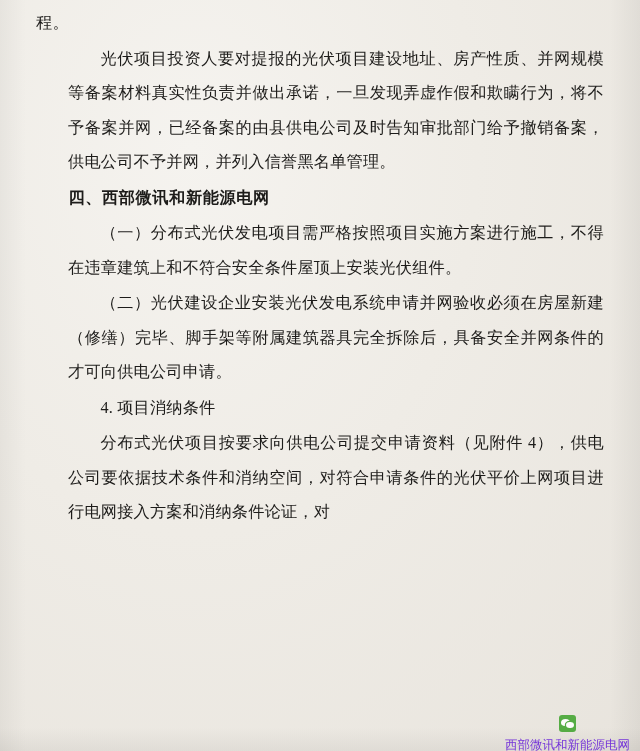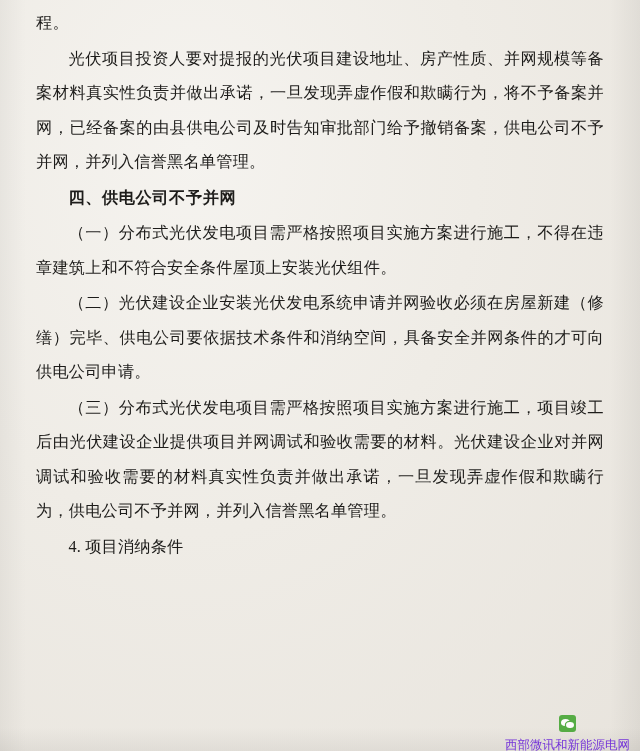--- a/index.html
+++ b/index.html
@@ -42,20 +42,21 @@
     font-size: 16.2px;
     line-height: 34.5px;
     color: #1d1c1a;
     text-align: justify;
     text-justify: inter-ideograph;
     letter-spacing: 0.2px;
     font-family: "Liberation Serif", "DejaVu Serif", serif;
   }
   p.indent {
     text-indent: 2em;
+    margin-left: 32px;
   }
   p.heading {
     text-indent: 2em;
     font-weight: bold;
     letter-spacing: 0.6px;
   }
   .footer-bar {
     position: absolute;
     left: 0;
     right: 0;
@@ -105,25 +106,25 @@
   }
 </style>
 </head>
 <body>
 
 <div class="paper"></div>
 
 <div class="content">
   <p class="plain">程。</p>
   <p class="indent">光伏项目投资人要对提报的光伏项目建设地址、房产性质、并网规模等备案材料真实性负责并做出承诺，一旦发现弄虚作假和欺瞒行为，将不予备案并网，已经备案的由县供电公司及时告知审批部门给予撤销备案，供电公司不予并网，并列入信誉黑名单管理。</p>
-  <p class="heading">四、供电公司不予并网</p>
+  <p class="heading">四、西部微讯和新能源电网</p>
   <p class="indent">（一）分布式光伏发电项目需严格按照项目实施方案进行施工，不得在违章建筑上和不符合安全条件屋顶上安装光伏组件。</p>
-  <p class="indent">（二）光伏建设企业安装光伏发电系统申请并网验收必须在房屋新建（修缮）完毕、供电公司要依据技术条件和消纳空间，具备安全并网条件的才可向供电公司申请。</p>
-  <p class="indent">（三）分布式光伏发电项目需严格按照项目实施方案进行施工，项目竣工后由光伏建设企业提供项目并网调试和验收需要的材料。光伏建设企业对并网调试和验收需要的材料真实性负责并做出承诺，一旦发现弄虚作假和欺瞒行为，供电公司不予并网，并列入信誉黑名单管理。</p>
+  <p class="indent">（二）光伏建设企业安装光伏发电系统申请并网验收必须在房屋新建（修缮）完毕、脚手架等附属建筑器具完全拆除后，具备安全并网条件的才可向供电公司申请。</p>
   <p class="indent">4. 项目消纳条件</p>
+  <p class="indent">分布式光伏项目按要求向供电公司提交申请资料（见附件 4），供电公司要依据技术条件和消纳空间，对符合申请条件的光伏平价上网项目进行电网接入方案和消纳条件论证，对</p>
 </div>
 
 <div class="footer-bar">
   <div class="wechat-tag">
     <span class="wechat-icon"></span>
     <span>西部微讯和新能源电网</span>
   </div>
 </div>
 
 </body></html>

